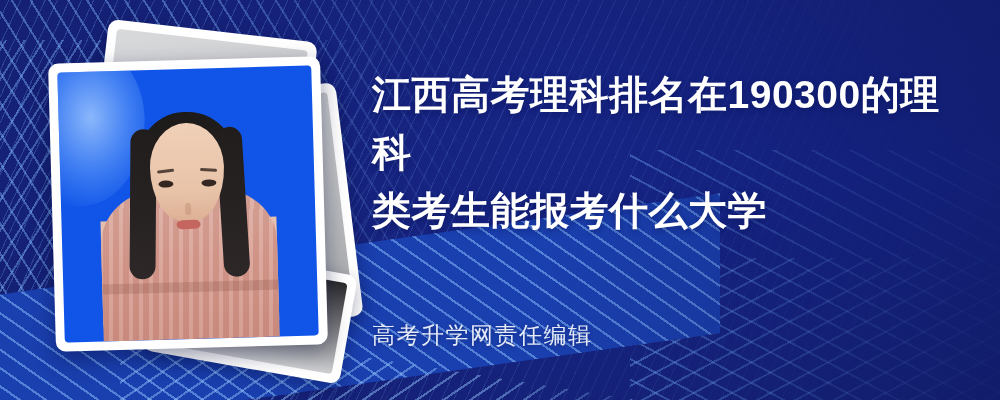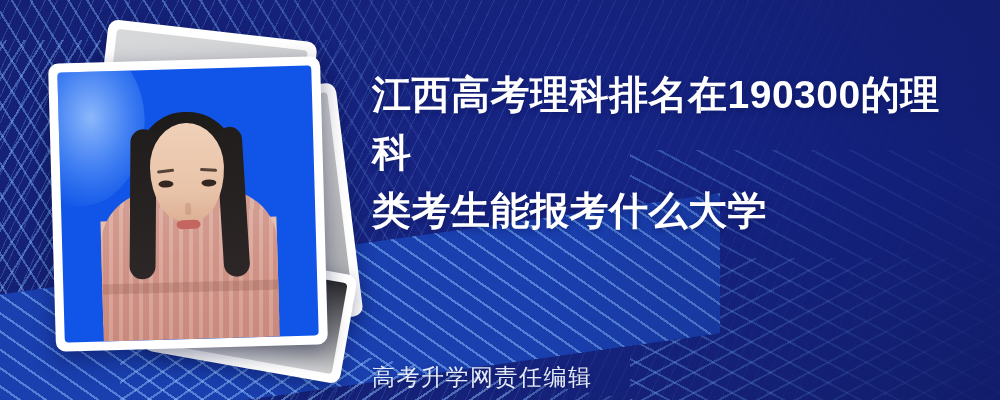--- a/index.html
+++ b/index.html
@@ -232,21 +232,20 @@
     letter-spacing:3px;
     text-shadow:0 2px 5px rgba(6,14,70,0.40);
   }
   .role{
     position:absolute;left:0px;top:320px;
     color:#e3e9f7;
     font-size:23px;
     font-weight:normal;
     letter-spacing:1.5px;
     text-shadow:0 1px 4px rgba(6,14,70,0.40);
-    margin-top:42px;
   }
 </style>
 </head>
 <body>
 
 <div class="banner">
 
   <div class="bg-base"></div>
   <div class="bg-diag"></div>
   <div class="bg-chev-tl"></div>

